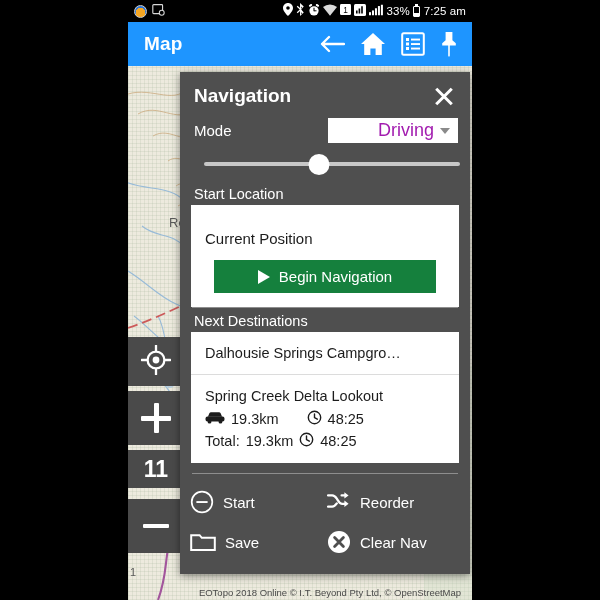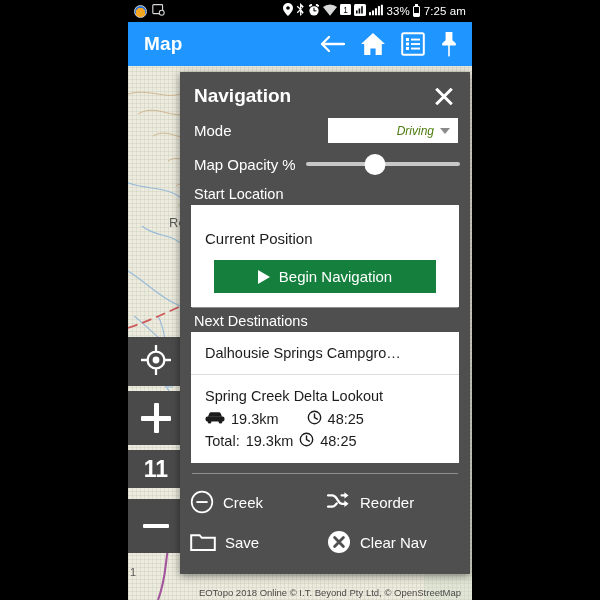--- a/index.html
+++ b/index.html
@@ -205,21 +205,21 @@
     margin-left: auto;
     width: 130px; height: 25px;
     background: #ffffff;
     display: flex;
     align-items: center;
     justify-content: flex-end;
     padding-right: 8px;
     box-sizing: border-box;
     gap: 6px;
   }
-  .dd-value { font-size: 12px; color: #4d7c0f; font-style: italic; }
+  .dd-value { font-size: 18px; color: #a21caf; }
   .caret {
     width: 0; height: 0;
     border-left: 5px solid transparent;
     border-right: 5px solid transparent;
     border-top: 6px solid #8a8a8a;
   }
 
   .row-opacity {
     display: flex;
     align-items: center;
@@ -518,21 +518,20 @@
 
       <div class="row-mode">
         <span class="lbl">Mode</span>
         <span class="dropdown">
           <span class="dd-value">Driving</span>
           <span class="caret"></span>
         </span>
       </div>
 
       <div class="row-opacity">
-        <span class="lbl">Map Opacity %</span>
         <span class="slider">
           <span class="slider-track"></span>
           <span class="slider-thumb" id="opacity-thumb" style="left: 45%;"></span>
         </span>
       </div>
 
       <div class="section-label">Start Location</div>
 
       <div class="card card-start">
         <div class="start-text">Current Position</div>
@@ -587,21 +586,21 @@
       <div class="actions-rule"></div>
 
       <div class="actions">
         <div class="action">
           <span>
             <svg width="24" height="24" viewBox="0 0 24 24">
                 <circle cx="12" cy="12" r="10.3" fill="none" stroke="#fff" stroke-width="1.7"></circle>
                 <rect x="6.4" y="11.1" width="11.2" height="1.9" fill="#fff"></rect>
               </svg>
           </span>
-          <span>Creek</span>
+          <span>Start</span>
         </div>
         <div class="action">
           <span>
             <svg width="24" height="22" viewBox="0 0 24 22">
                 <path d="M1 4.4h4.2c2.1 0 3.3 1.3 4.6 3.2 1.5 2.2 2.9 5.2 5.4 5.2h3.2" fill="none" stroke="#fff" stroke-width="2.3" stroke-linecap="round"></path>
                 <path d="M1 15.6h4.2c2.1 0 3.3-1.3 4.6-3.2" fill="none" stroke="#fff" stroke-width="2.3" stroke-linecap="round"></path>
                 <path d="M14.6 4.4h3.8" fill="none" stroke="#fff" stroke-width="2.3" stroke-linecap="round"></path>
                 <path d="M17.4 1.2 21.6 4.4 17.4 7.6z" fill="#fff"></path>
                 <path d="M17.4 9.6 21.6 12.8 17.4 16z" fill="#fff"></path>
               </svg>

